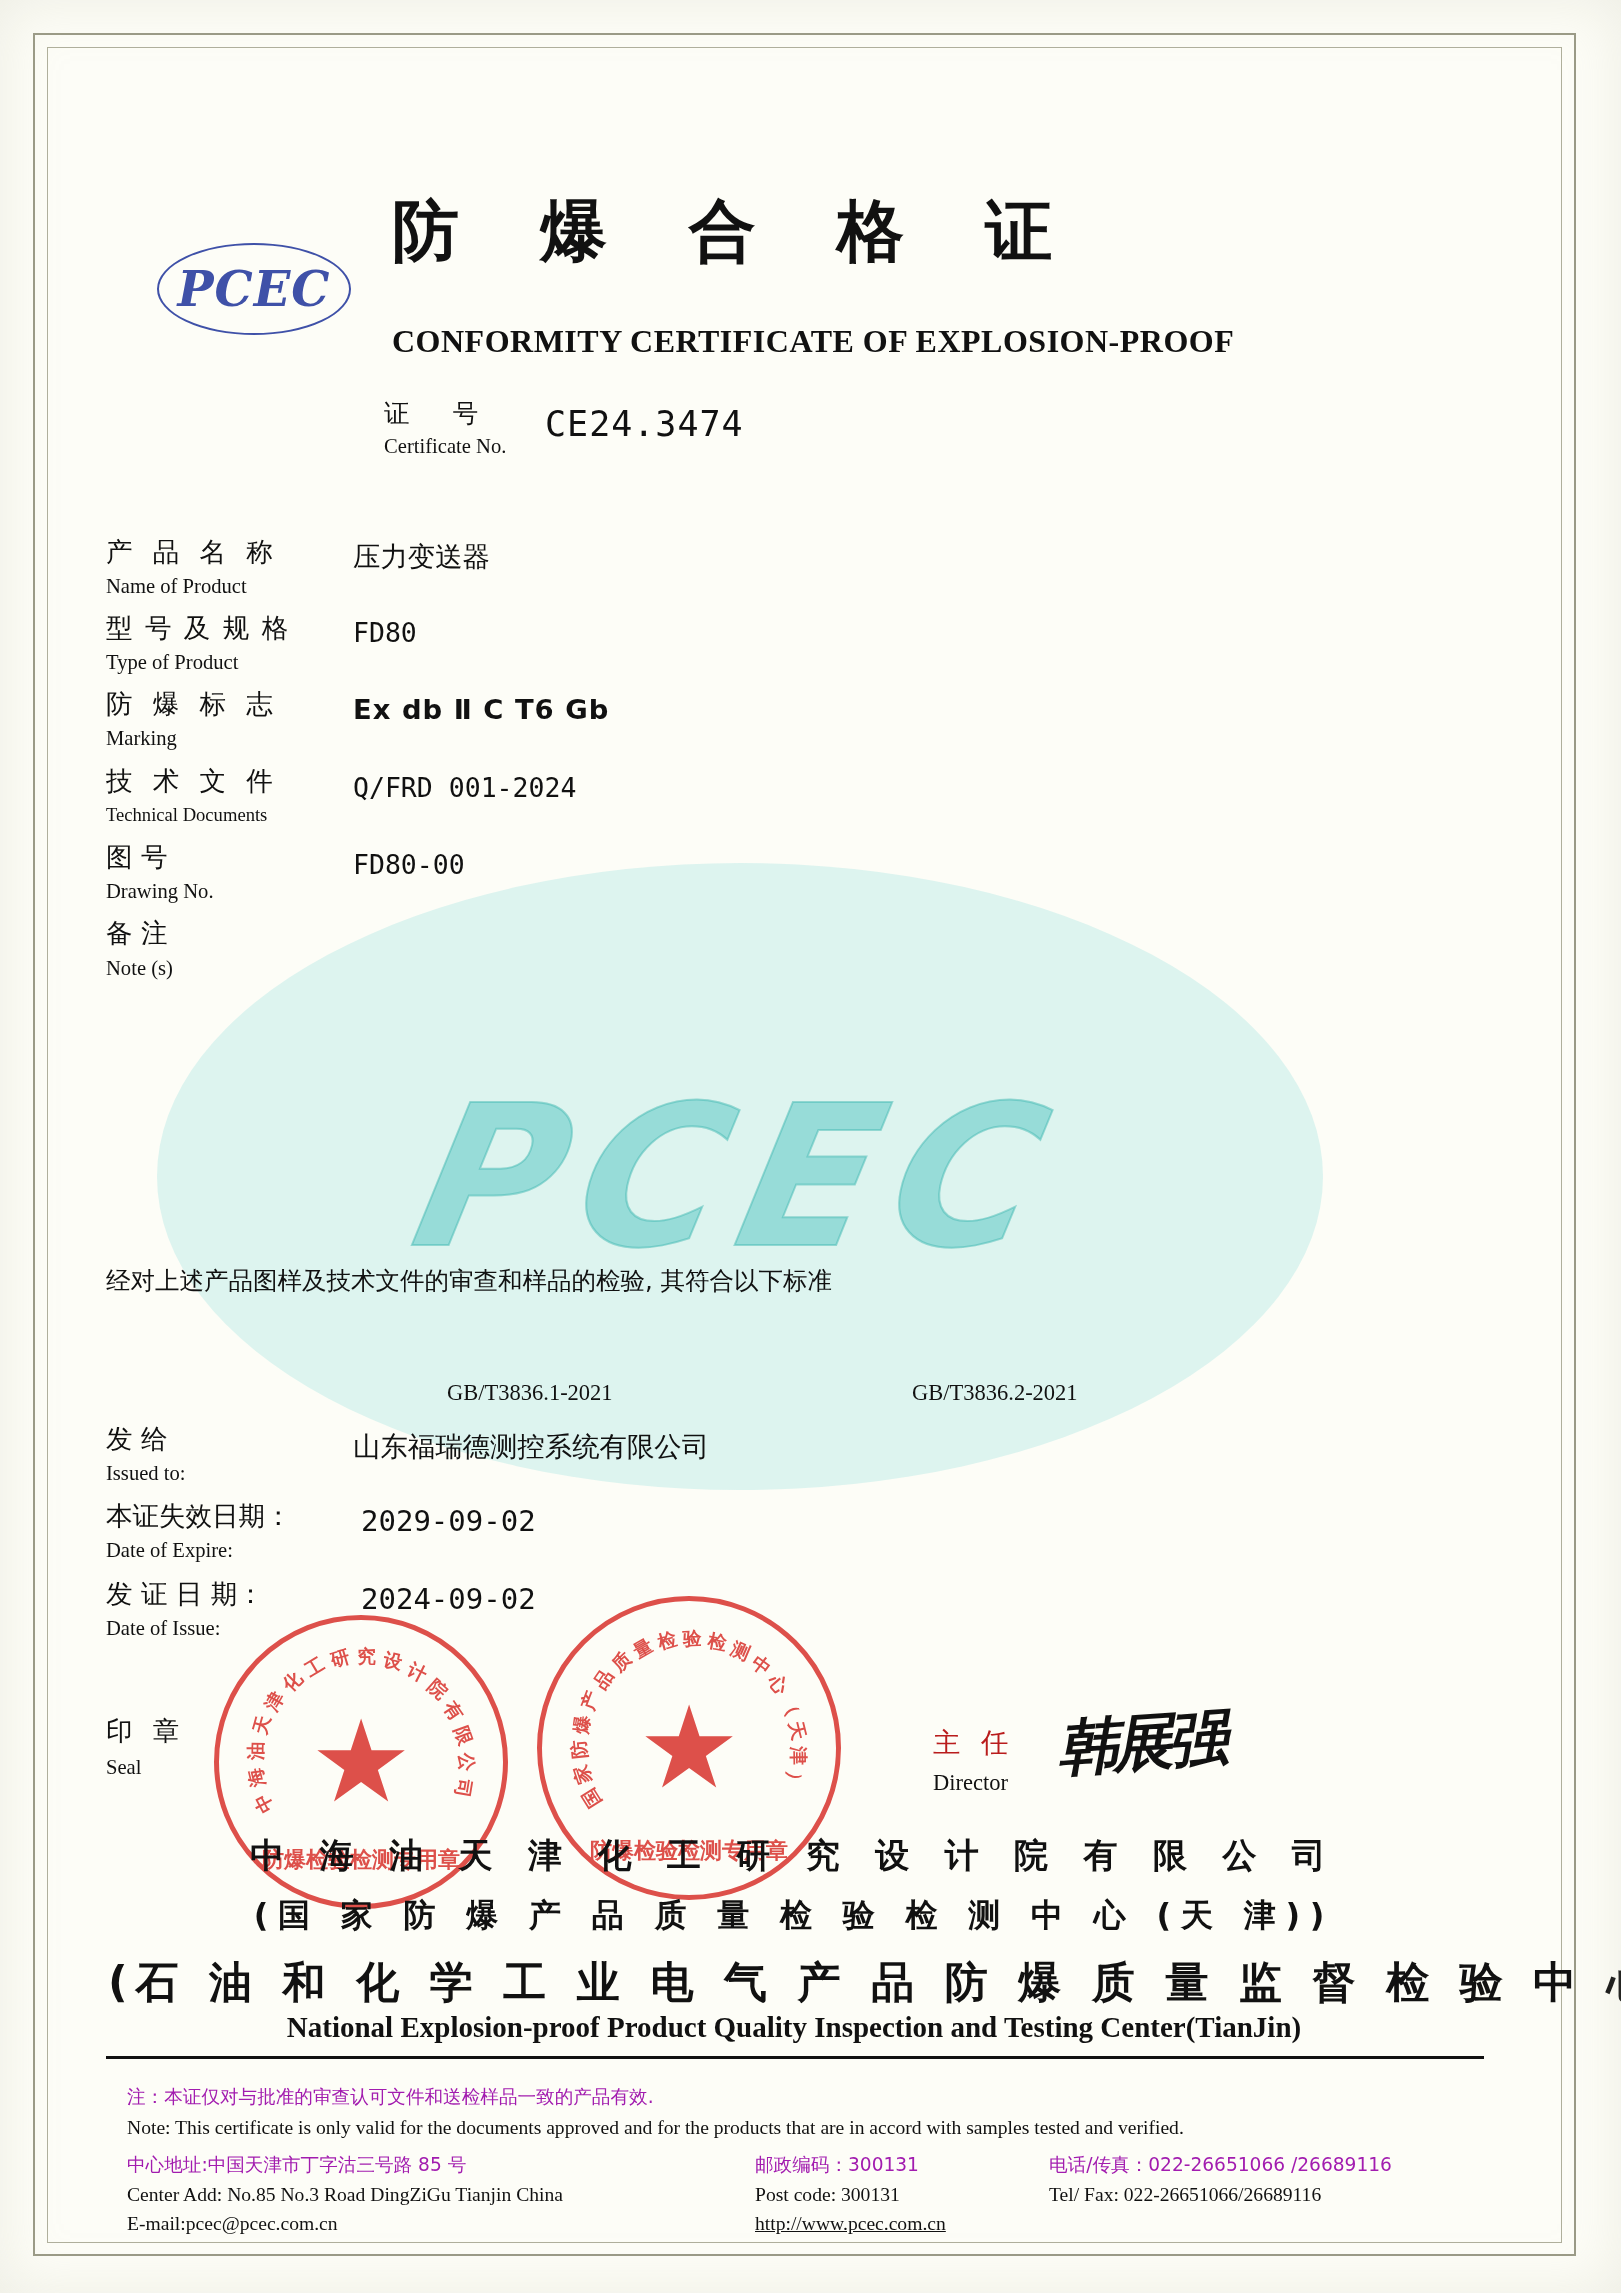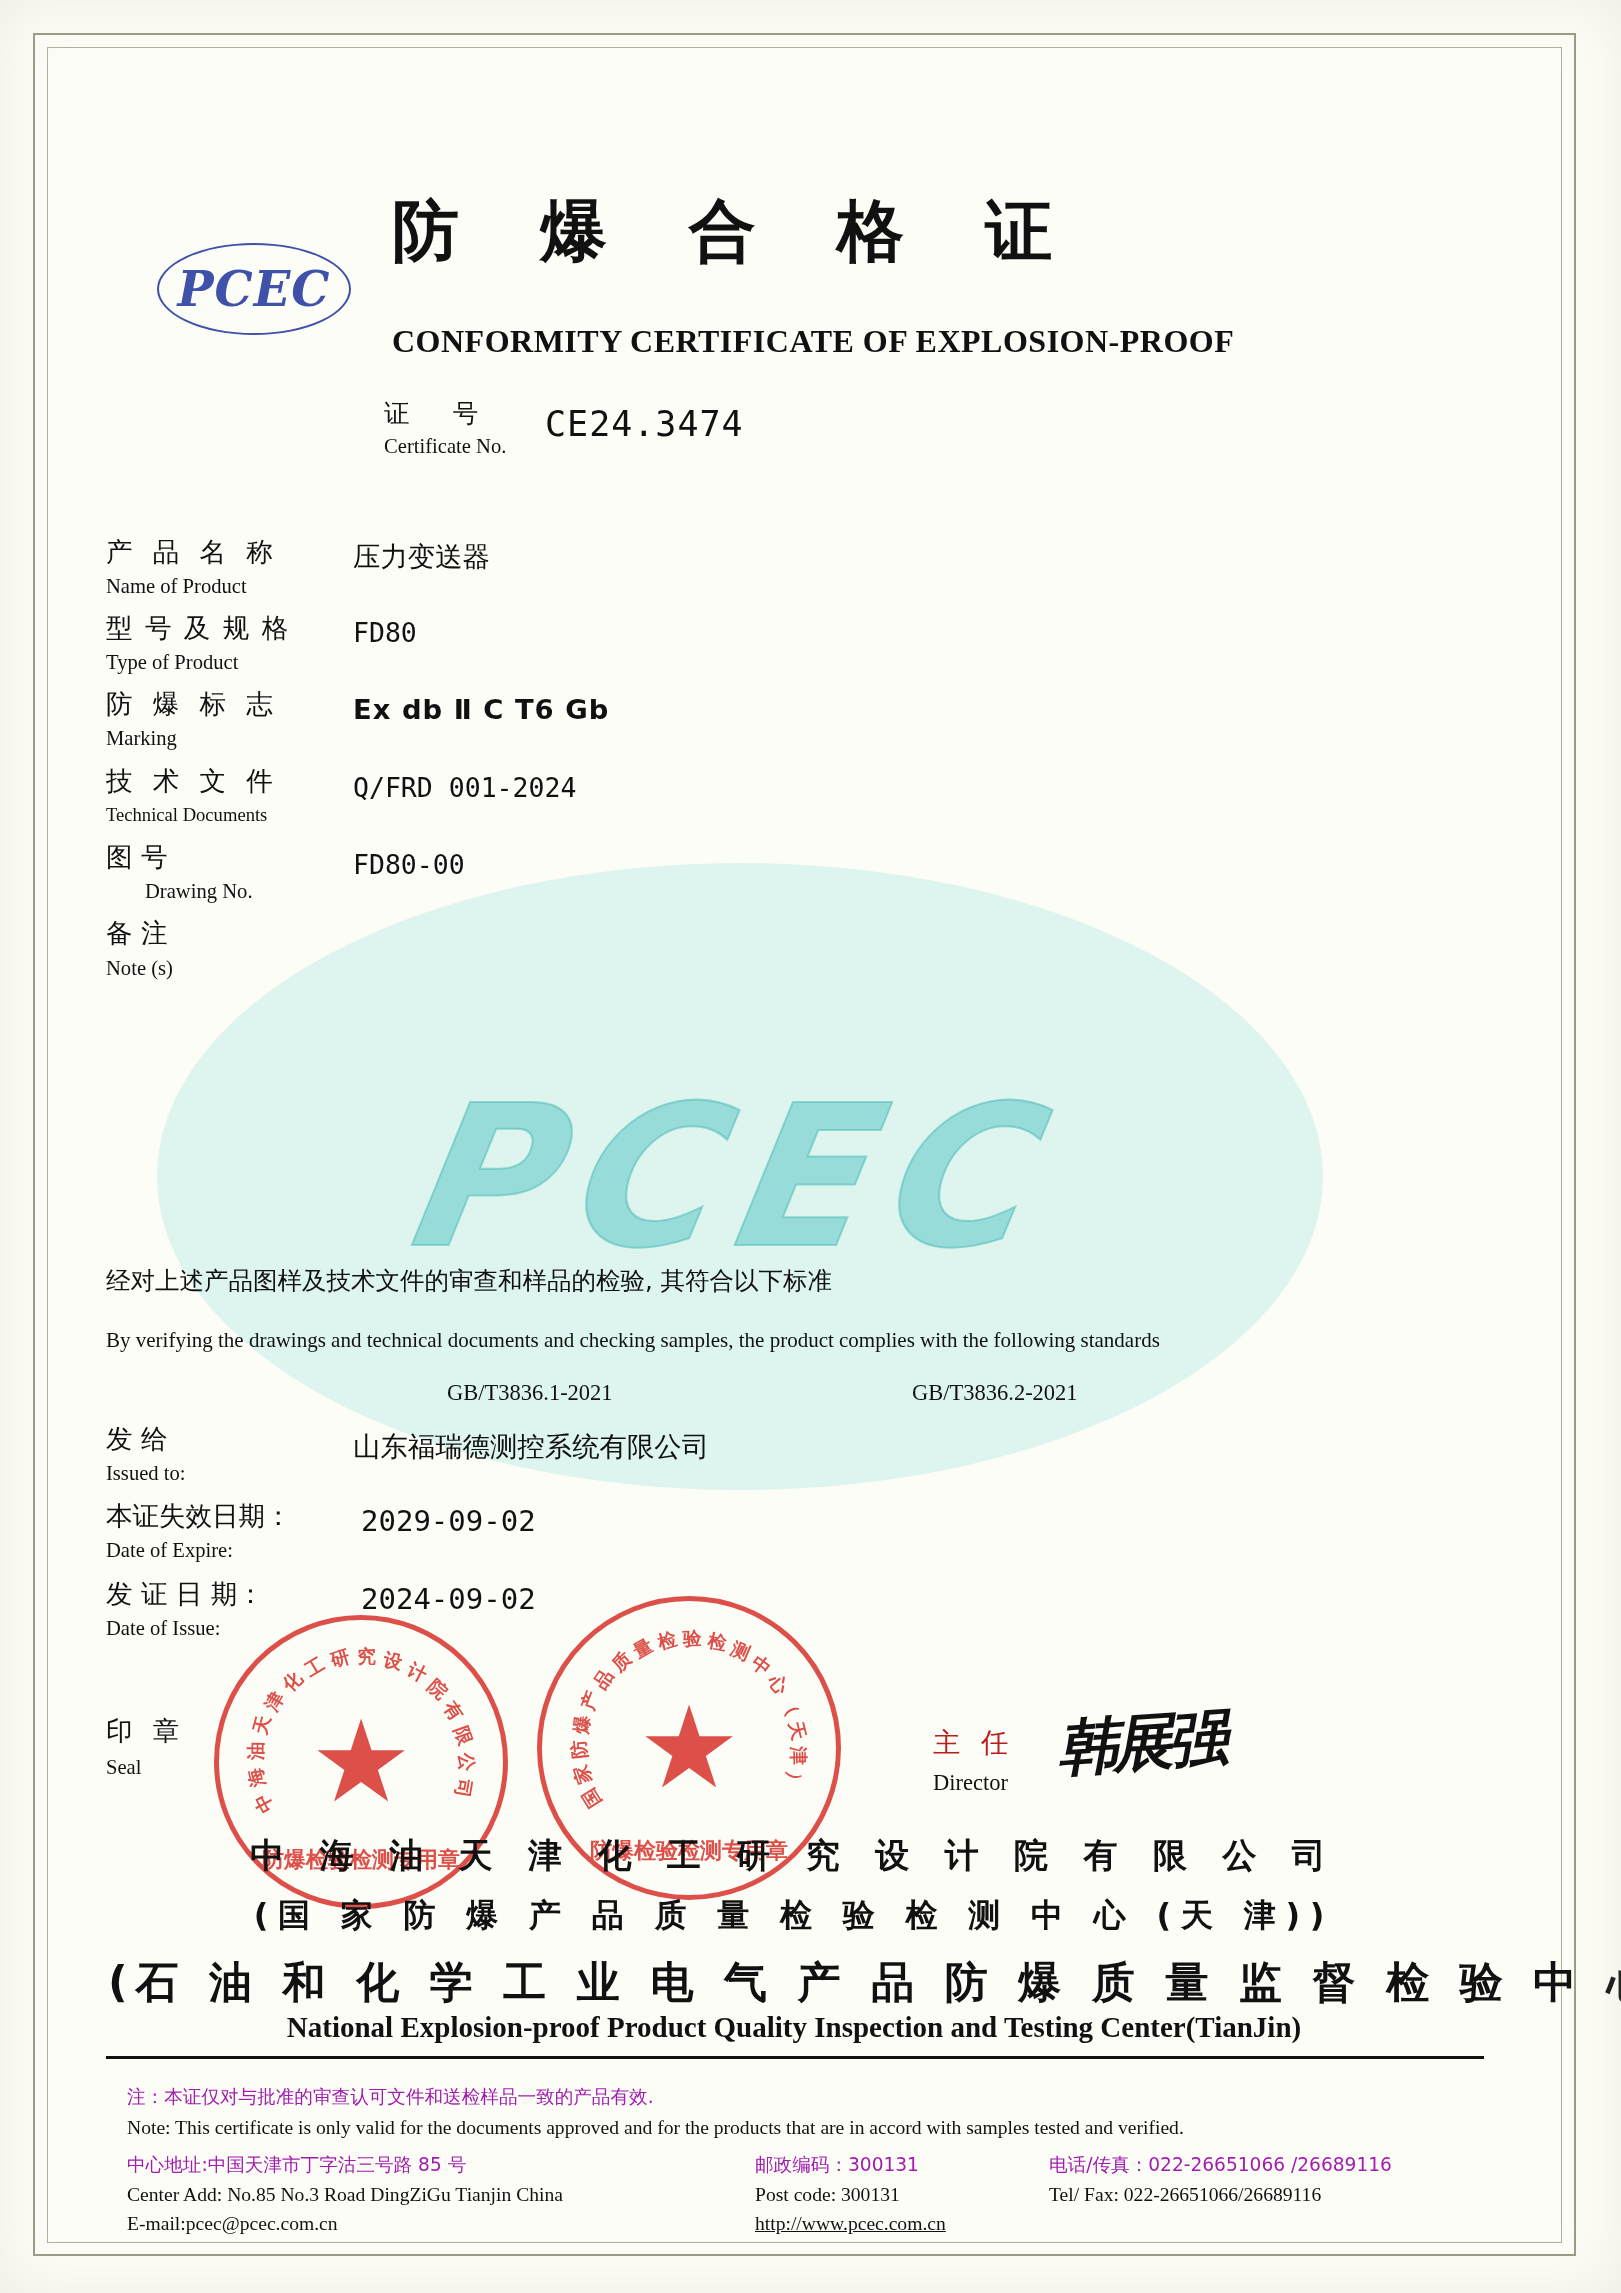--- a/index.html
+++ b/index.html
@@ -392,29 +392,28 @@
 
   <div class="field-cn" style="left:106px; top:686px; letter-spacing:5.9px;">防 爆 标 志</div>
   <div class="field-en" style="left:106px; top:727px;">Marking</div>
   <div class="marking-val" style="left:353px; top:694px;">Ex db  Ⅱ C T6 Gb</div>
 
   <div class="field-cn" style="left:106px; top:763px; letter-spacing:5.9px;">技 术 文 件</div>
   <div class="field-en" style="left:106px; top:804px; font-size:18.6px;">Technical Documents</div>
   <div class="field-val-mono" style="left:353px; top:772px;">Q/FRD 001-2024</div>
 
   <div class="field-cn" style="left:106px; top:839px;">图        号</div>
-  <div class="field-en" style="left:106px; top:880px;margin-left:39px;">Drawing No.</div>
+  <div class="field-en" style="left:106px; top:880px;">Drawing No.</div>
   <div class="field-val-mono" style="left:353px; top:849px;">FD80-00</div>
 
   <div class="field-cn" style="left:106px; top:915px;">备        注</div>
   <div class="field-en" style="left:106px; top:957px;">Note (s)</div>
 
 
   <div class="statement-cn">经对上述产品图样及技术文件的审查和样品的检验, 其符合以下标准</div>
-  <div class="statement-en">By verifying the drawings and technical documents and checking samples, the product complies with the following standards</div>
   <div class="std-1">GB/T3836.1-2021</div>
   <div class="std-2">GB/T3836.2-2021</div>
 
   <div class="field-cn" style="left:106px; top:1421px;">发        给</div>
   <div class="field-en" style="left:106px; top:1462px;">Issued    to:</div>
   <div class="field-val" style="left:353px; top:1429px;">山东福瑞德测控系统有限公司</div>
 
   <div class="field-cn" style="left:106px; top:1498px;">本证失效日期：</div>
   <div class="field-en" style="left:106px; top:1539px;">Date of Expire:</div>
   <div class="field-val-mono" style="left:361px; top:1504px; font-size:29px;">2029-09-02</div>

